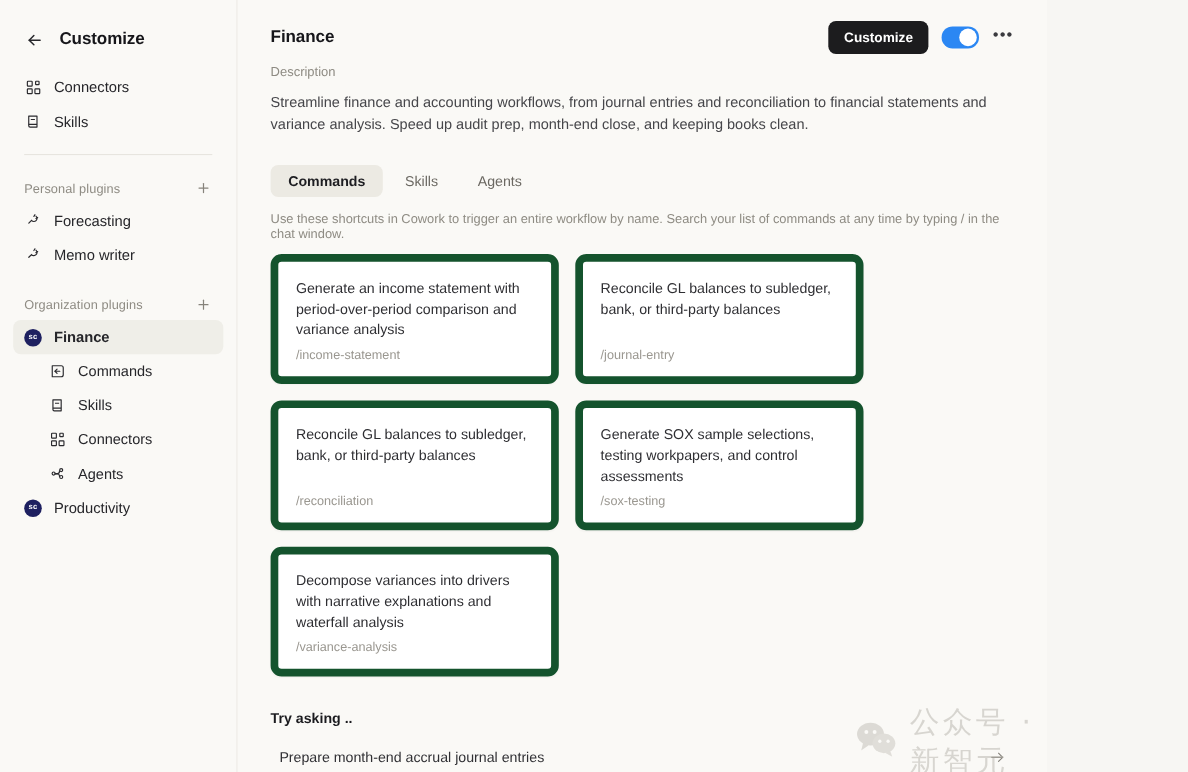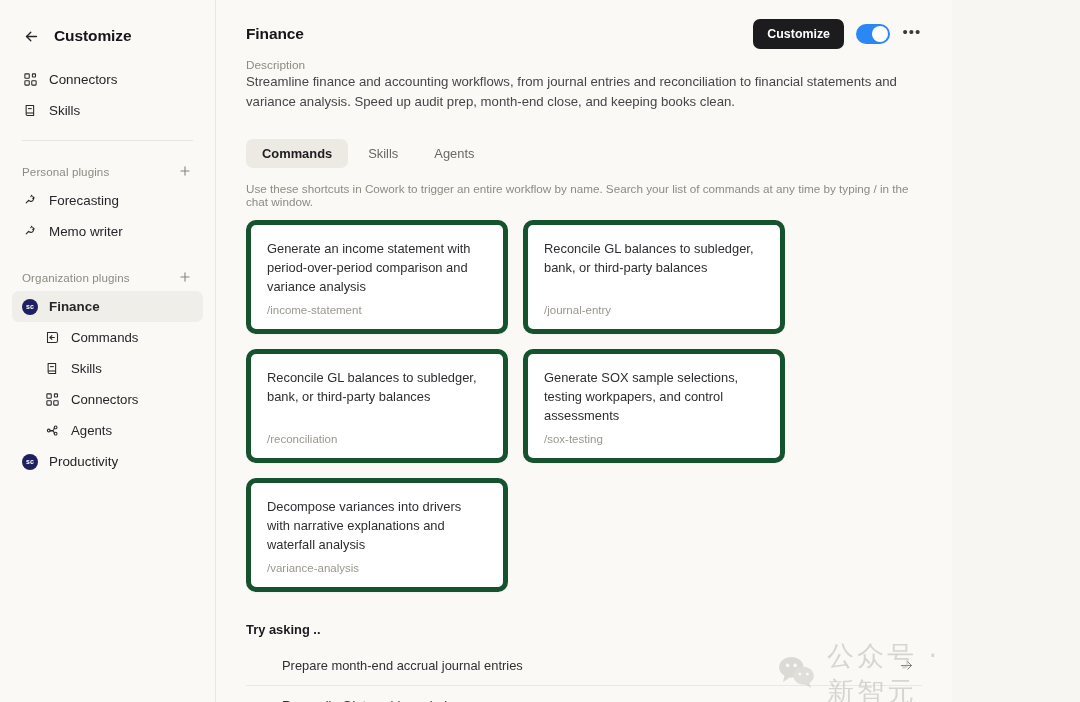--- a/index.html
+++ b/index.html
@@ -183,20 +183,21 @@
 
   .desc-label {
     font-size: 11.8px;
     color: #8e8b83;
     margin-top: 8px;
   }
   .desc-text {
     font-size: 13.2px;
     color: #46464a;
     line-height: 1.52;
+    margin-top: 11px;
     max-width: 790px;
   }
 
   .tabs {
     display: flex;
     align-items: center;
     gap: 4px;
     margin-top: 27px;
   }
   .tab {
@@ -221,21 +222,21 @@
   .cards {
     display: flex;
     flex-wrap: wrap;
     gap: 15px;
     margin-top: 12px;
   }
   .card {
     width: 262px;
     min-height: 105px;
     background: #ffffff;
-    border: 5px solid #14532d;
+    border: 7px solid #14532d;
     border-radius: 10px;
     padding: 15px 16px 13px 16px;
     display: flex;
     flex-direction: column;
     justify-content: space-between;
     cursor: pointer;
     box-shadow: 0 1px 1.5px rgba(20,20,20,0.03);
   }
   .card-title {
     font-size: 12.9px;
@@ -260,21 +261,20 @@
     align-items: center;
     justify-content: space-between;
     height: 40.5px;
     border-bottom: 1px solid #eae8e2;
     cursor: pointer;
     padding: 0 4px 0 8px;
   }
   .try-text {
     font-size: 12.9px;
     color: #303034;
-    margin-left: 28px;
   }
   .try-arrow {
     color: #84817a;
     display: flex;
     align-items: center;
     padding-right: 4px;
   }
 
   
   .watermark {

